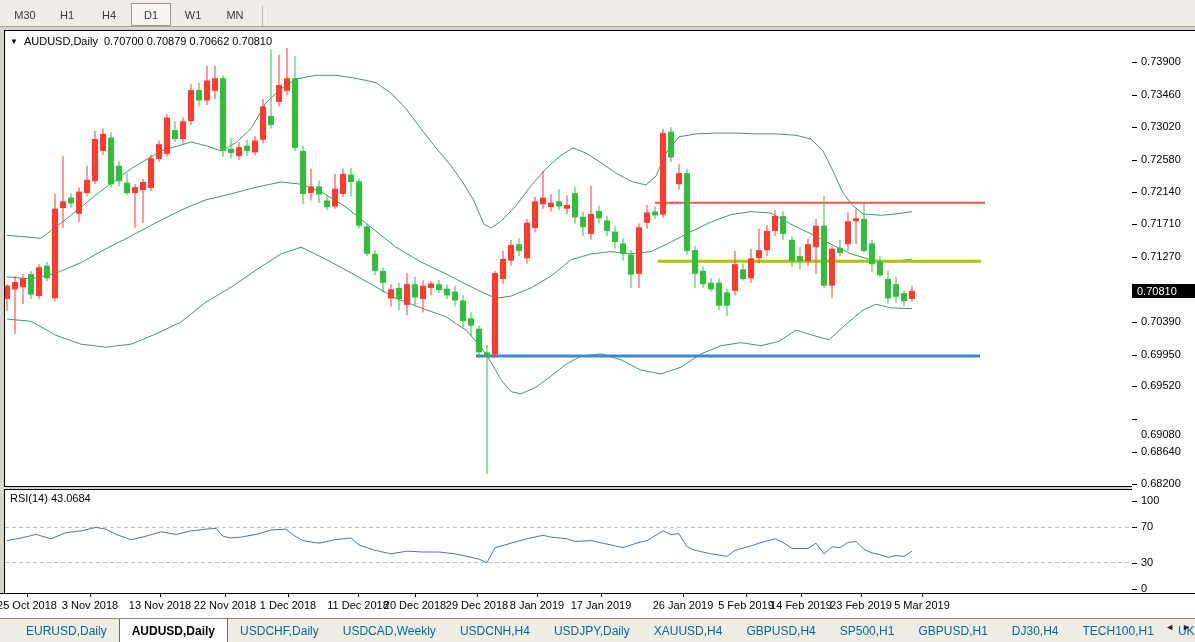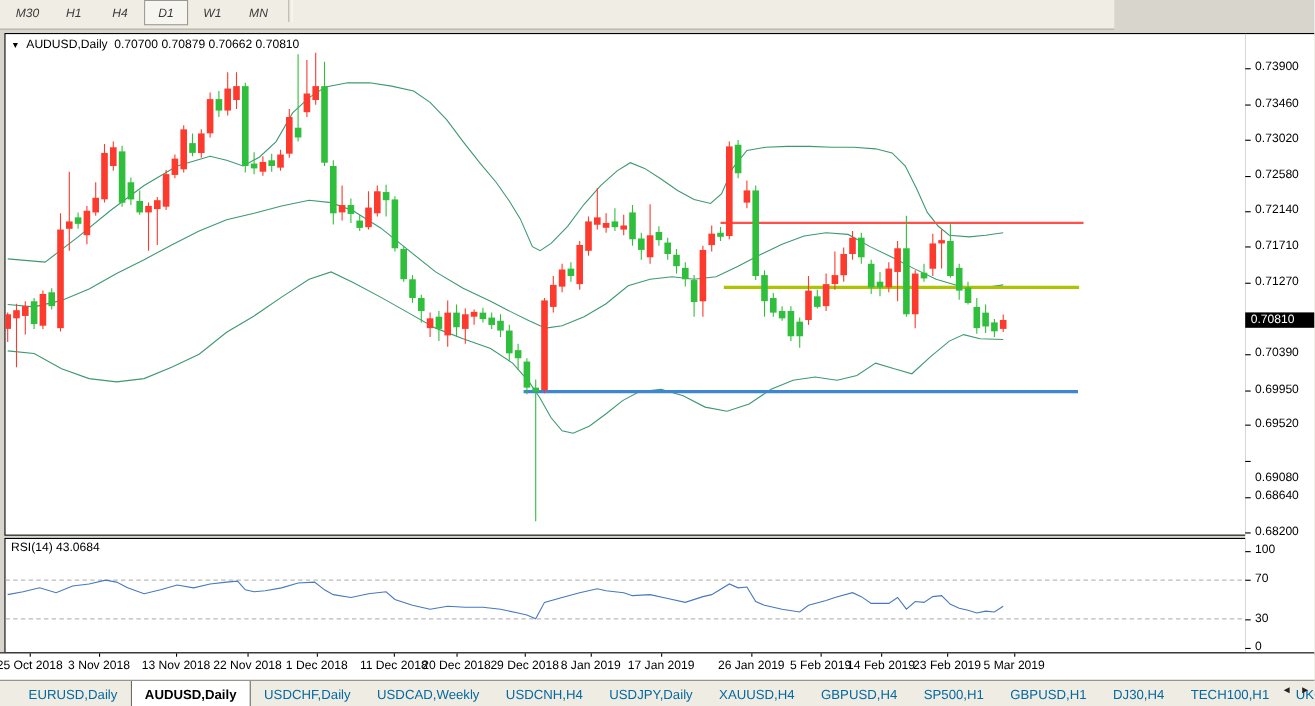--- a/index.html
+++ b/index.html
@@ -3,23 +3,23 @@
 <meta charset="utf-8">
 <style>
   html,body{margin:0;padding:0;}
   body{
     width:1195px;height:642px;position:relative;overflow:hidden;
     background:#d8d5cc;font-family:"Liberation Sans",sans-serif;
     -webkit-font-smoothing:none;
   }
   
   #toolbar{
-    position:absolute;left:0;top:0;width:1013px;height:27px;
+    position:absolute;left:0;top:0;width:1195px;height:27px;
     background:#f0ede4;border-bottom:1px solid #aaa79d;
-    display:flex;align-items:flex-start;padding-left:4px;box-sizing:border-box;font-style:italic;
+    display:flex;align-items:flex-end;padding-left:4px;box-sizing:border-box;
   }
   .tf-btn{
     min-width:30px;height:21px;margin:0 1px;padding:0 4px;
     display:flex;align-items:center;justify-content:center;
     font-size:11px;color:#3a3a3a;border:1px solid transparent;
     background:transparent;cursor:default;
   }
   .tf-btn.active{
     background:#f7f5ef;border:1px solid #9a978c;
     box-shadow:inset 1px 1px 0 #fff;

